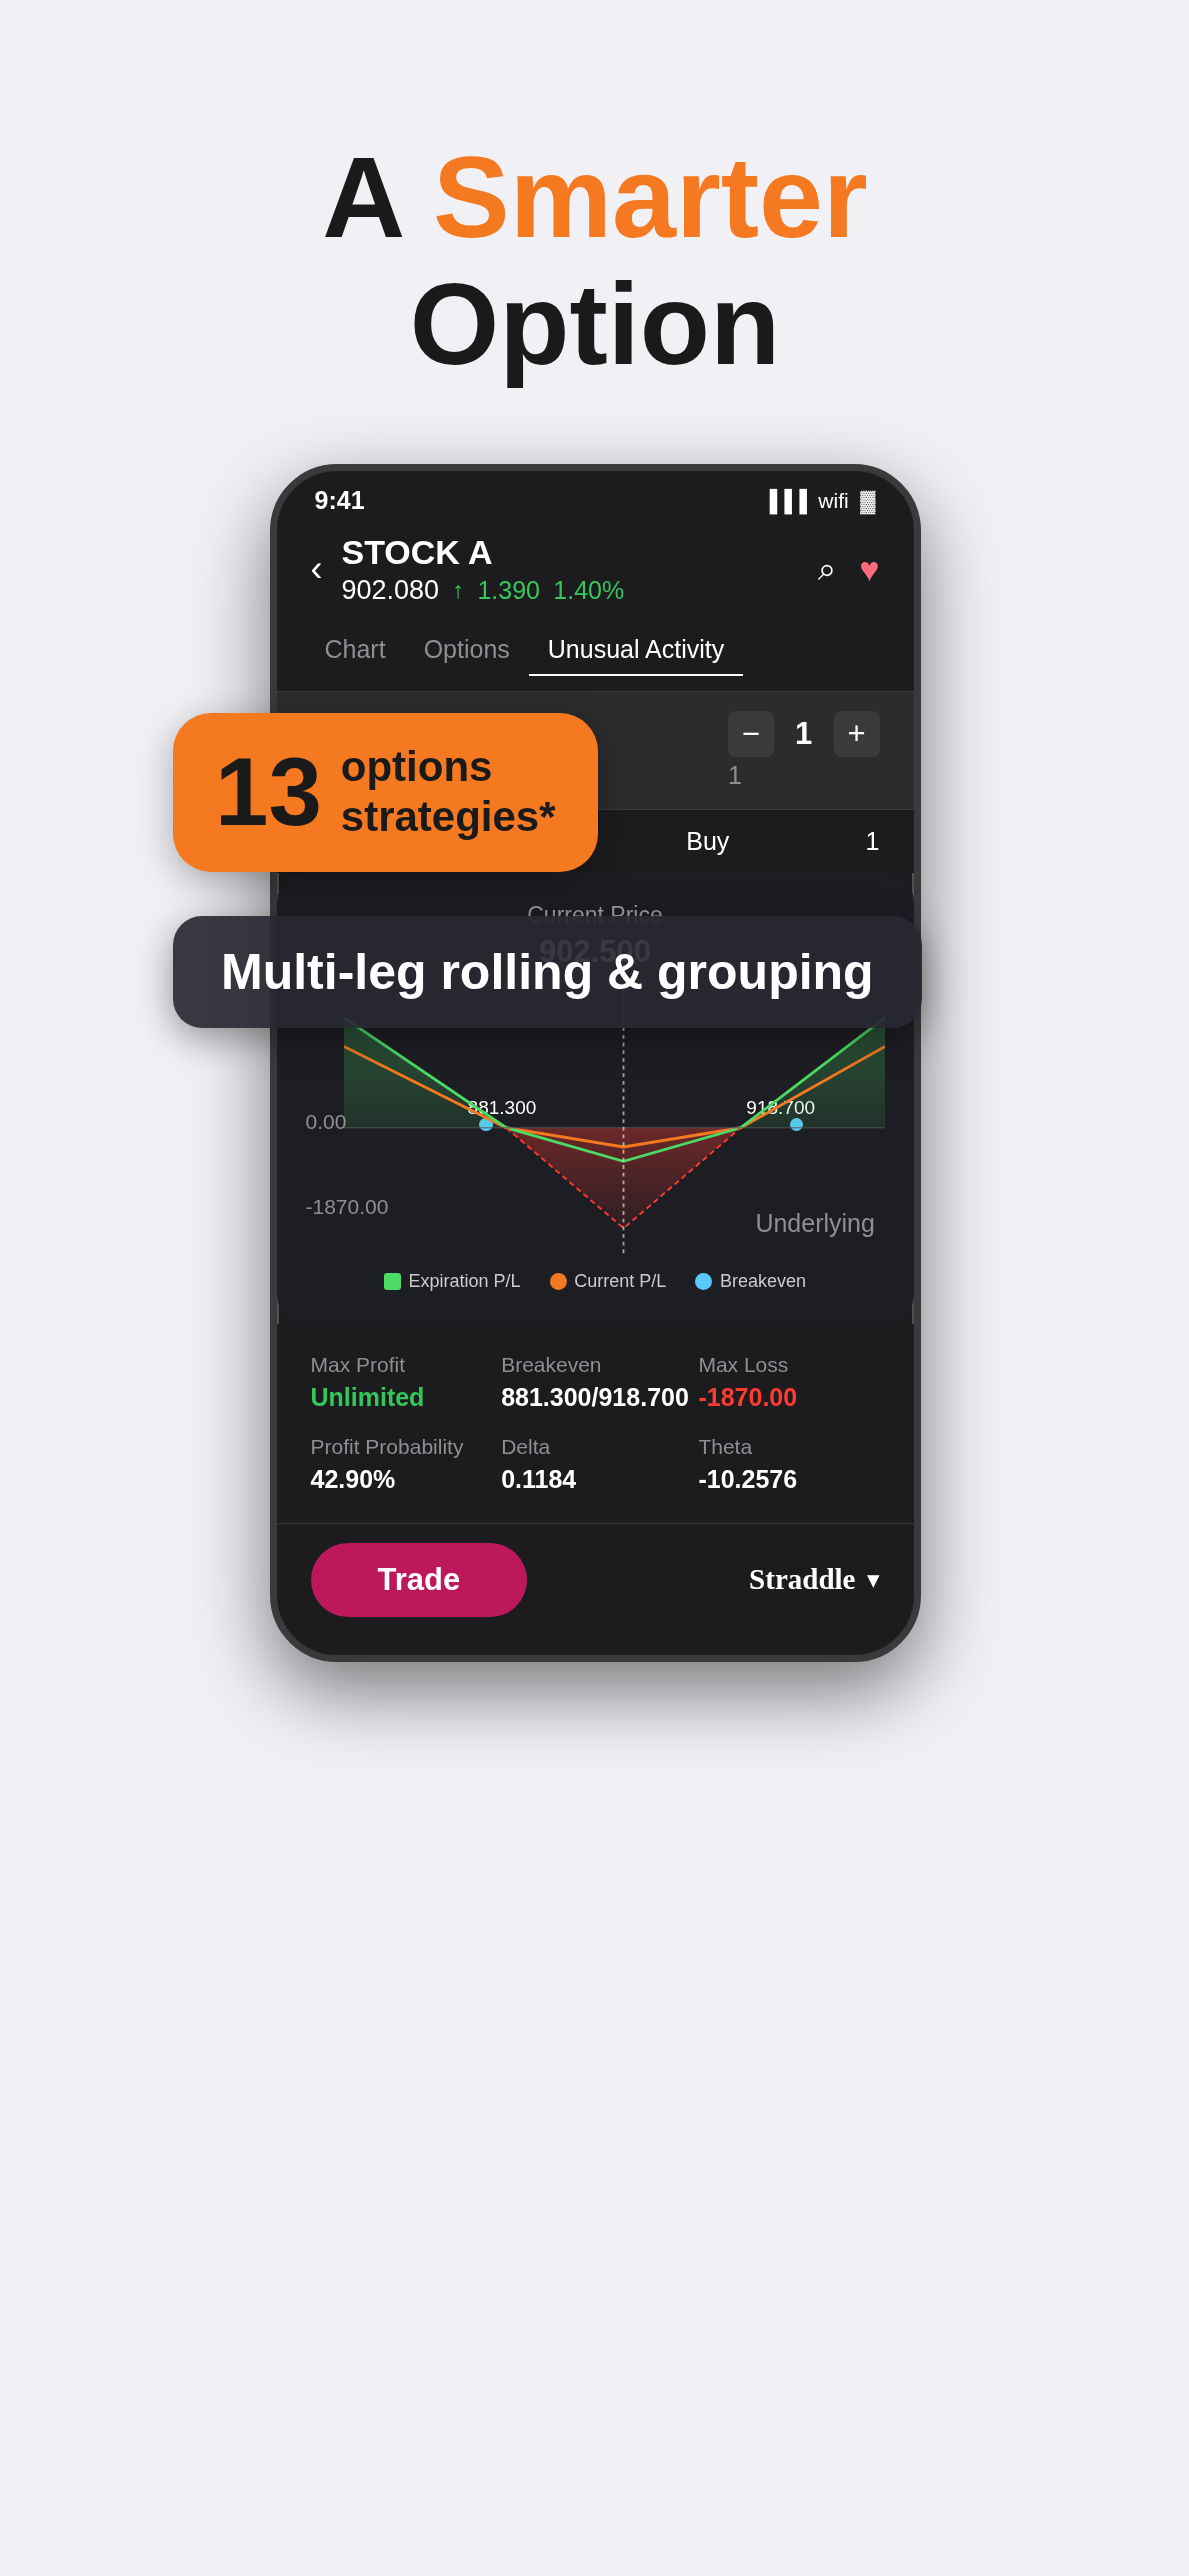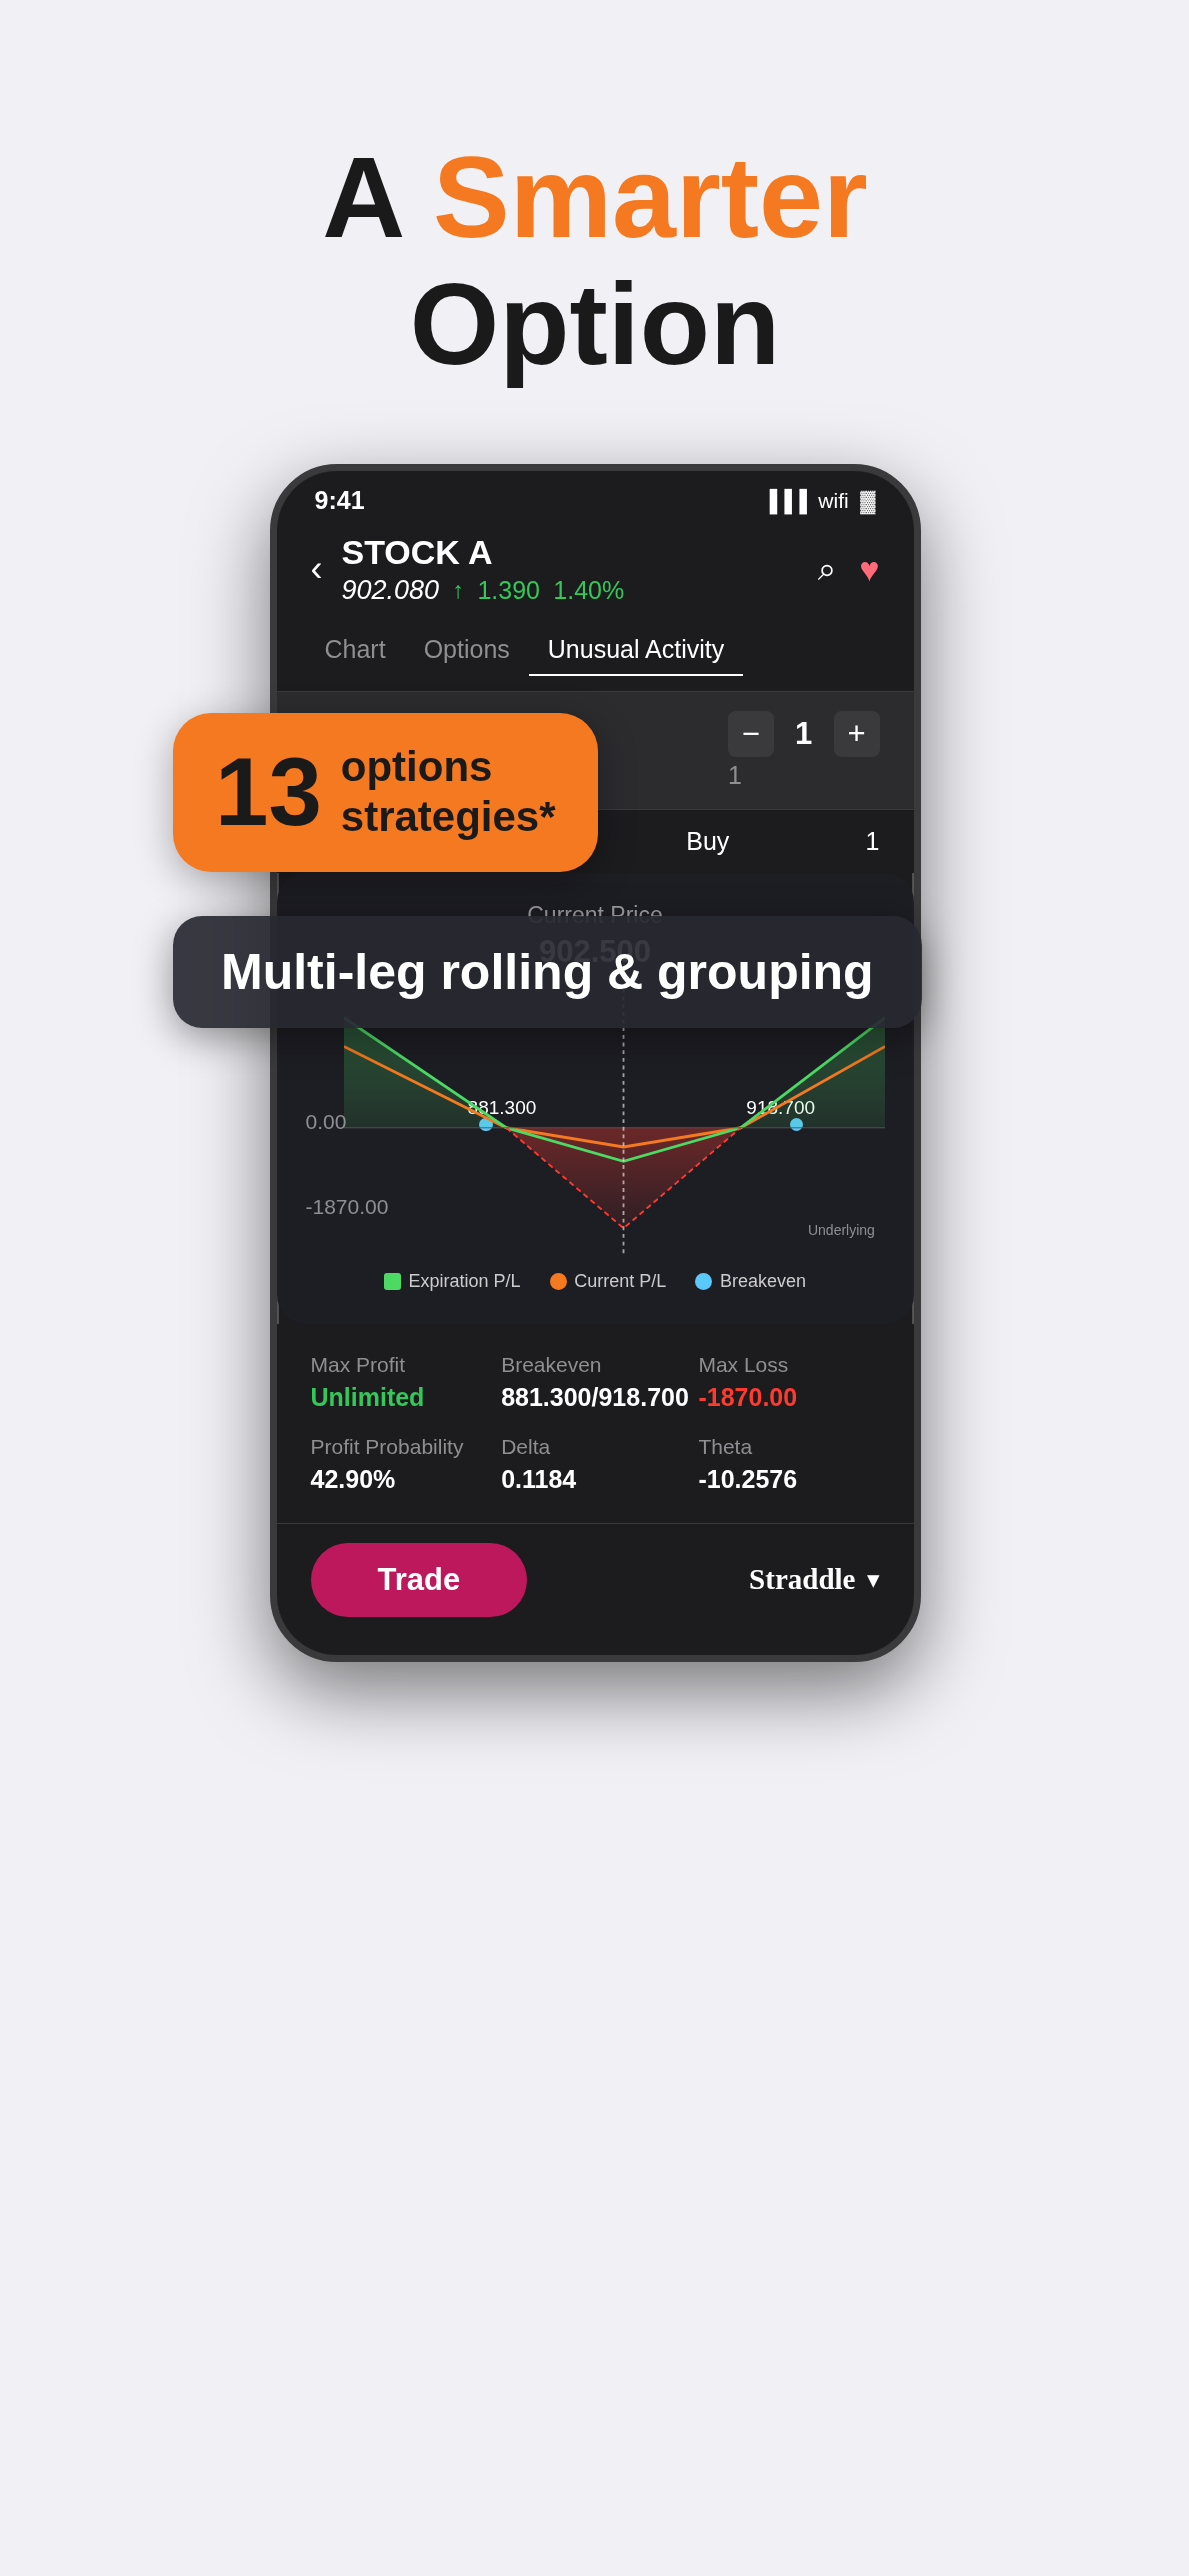--- a/index.html
+++ b/index.html
@@ -109,21 +109,21 @@
       padding: 9.6px 34px 19px;
       display: flex;
       justify-content: space-between;
       align-items: center;
     }
     .stock-header-left { display: flex; align-items: center; gap: 19px; }
     .back-btn { color: #fff; font-size: 36px; font-weight: 300; }
     .stock-info {}
     .stock-name { color: #fff; font-size: 34px; font-weight: 700; }
     .stock-price-row { display: flex; gap: 13.4px; align-items: center; margin-top: 3.8px; }
-    .stock-price { color: #fff; font-size: 27px; font-style: italic; }
+    .stock-price { color: #fff; font-size: 27px; }
     .stock-arrow { color: #34c759; font-size: 23px; }
     .stock-change { color: #34c759; font-size: 25px; }
     .stock-pct { color: #34c759; font-size: 25px; }
     .header-icons { display: flex; gap: 23px; align-items: center; }
     .header-icon { color: #fff; font-size: 33px; }
     .heart-icon { color: #ff6b7a; font-size: 34px; }
 
     
     .tabs-row {
       background: #1c1c1e;
@@ -194,21 +194,21 @@
       color: #8e8e93;
       font-size: 21px;
     }
     .chart-y-zero { top: 45%; }
     .chart-y-neg { bottom: 38px; }
     .chart-underlying {
       position: absolute;
       bottom: 19px;
       right: 9.6px;
       color: #8e8e93;
-      font-size: 14px;
+      font-size: 25px;
       text-align: right;
     }
     .chart-breakeven-label {
       position: absolute;
       color: #fff;
       font-size: 19px;
       top: 42%;
     }
     .chart-be-left { left: 30%; }
     .chart-be-right { right: 15%; }

